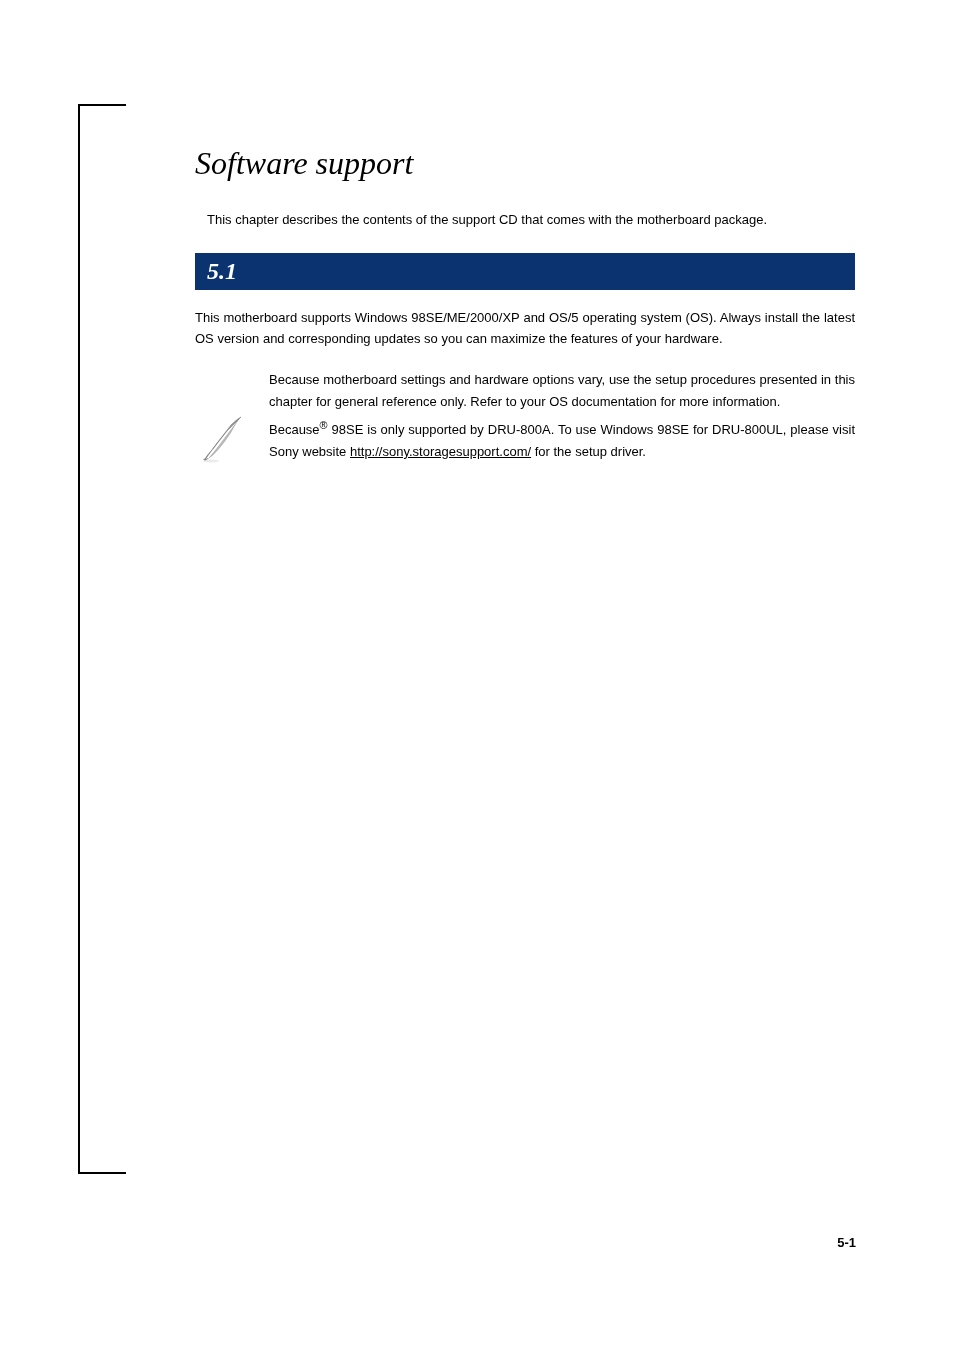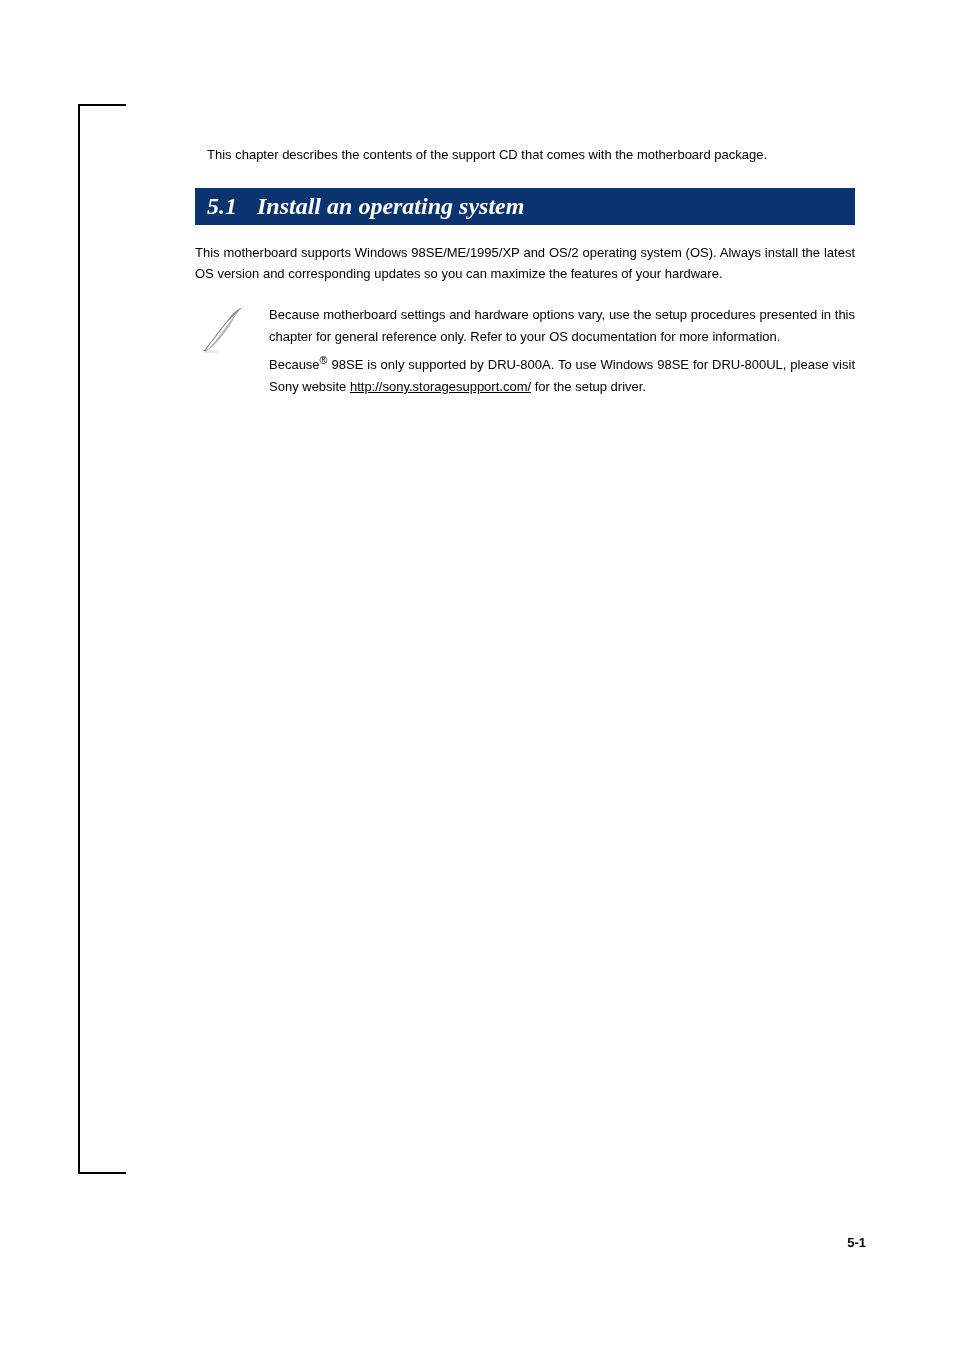--- a/index.html
+++ b/index.html
@@ -60,21 +60,21 @@
       margin-right: 20px;
     }
     .body-para {
       font-size: 13px;
       line-height: 1.6;
       margin-bottom: 20px;
       text-align: justify;
     }
     .note-block {
       display: flex;
-      align-items: flex-start;
+      align-items: flex-end;
       margin-bottom: 20px;
       margin-top: 18px;
     }
     .note-icon {
       width: 54px;
       height: 54px;
       margin-right: 20px;
       margin-top: -2px;
       flex-shrink: 0;
     }
@@ -87,40 +87,40 @@
       text-align: justify;
       margin-bottom: 2px;
     }
     .link {
       color: #000000;
       text-decoration: underline;
     }
     .page-number {
       position: absolute;
       bottom: 100px;
-      right: 88px;
+      right: 98px;
       font-size: 13px;
       font-weight: bold;
     }
   </style>
 </head>
 <body>
 
 <div class="left-frame"></div>
 
 <div class="content">
+  <h1 class="main-title">Software support</h1>
 
   <p class="intro-para">This chapter describes the contents of the support CD that comes with the motherboard package.</p>
 
   <div class="section-header">
     <span class="section-number">5.1</span>
-    <span>Install an operating system</span>
   </div>
 
-  <p class="body-para">This motherboard supports Windows 98SE/ME/1995/XP and OS/2 operating system (OS). Always install the latest OS version and corresponding updates so you can maximize the features of your hardware.</p>
+  <p class="body-para">This motherboard supports Windows 98SE/ME/2000/XP and OS/5 operating system (OS). Always install the latest OS version and corresponding updates so you can maximize the features of your hardware.</p>
 
   <div class="note-block">
     <div class="note-icon">
       <svg viewBox="0 0 54 54" width="54" height="54">
         <path d="M 10 48 Q 12 44 18 38 Q 24 30 32 20 Q 38 14 44 8 Q 46 6 46 6 Q 42 8 36 14 Q 30 22 22 32 Q 16 40 12 46 L 10 48 Z" fill="#999" stroke="#666" stroke-width="0.5"></path>
         <path d="M 44 8 Q 42 10 40 14 Q 36 22 30 30 Q 24 38 18 44 L 14 47 Q 20 40 26 32 Q 32 24 38 16 Q 42 11 44 8 Z" fill="#bbb" stroke="#777" stroke-width="0.3"></path>
         <path d="M 8 48 L 14 47 L 10 50 Z" fill="#888"></path>
         <ellipse cx="16" cy="50" rx="8" ry="1.5" fill="#ddd" opacity="0.6"></ellipse>
       </svg>
     </div>

